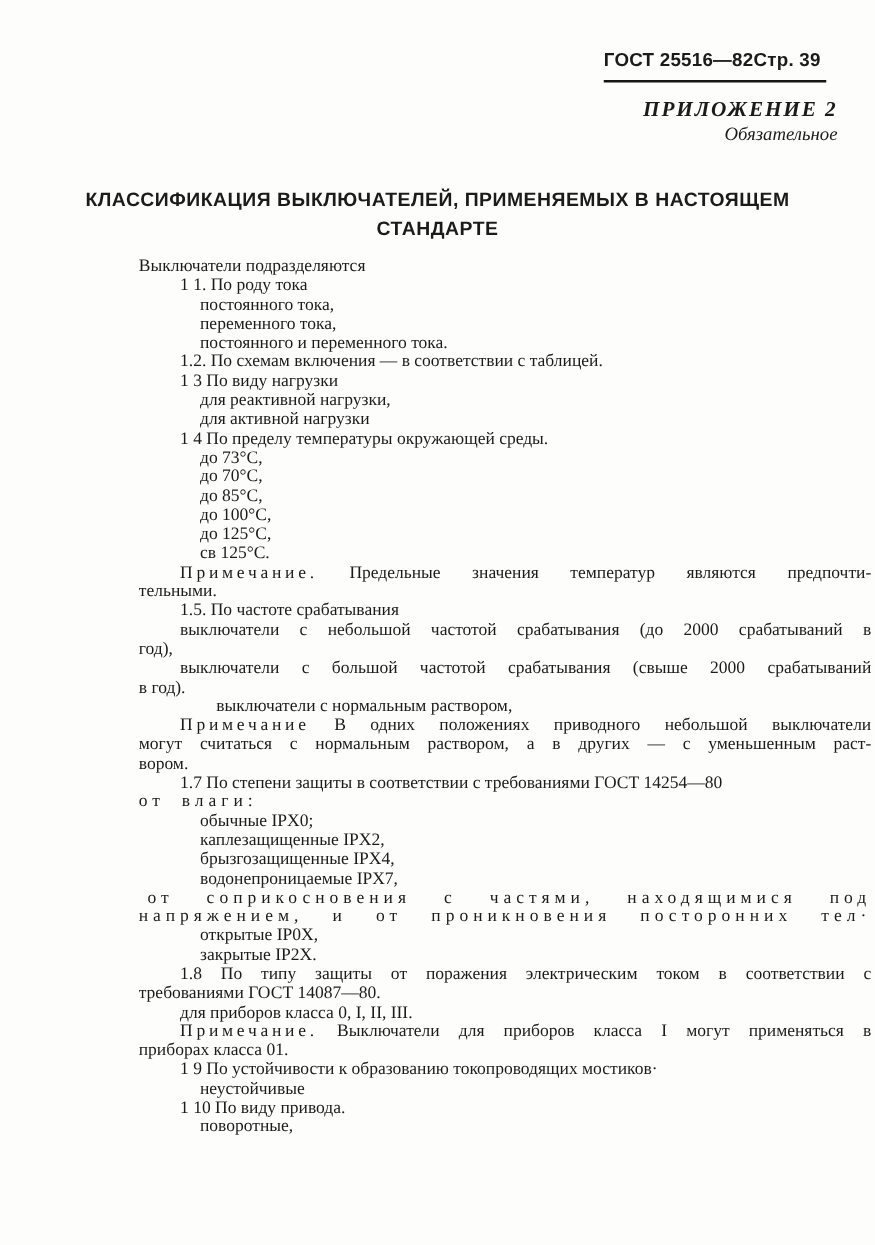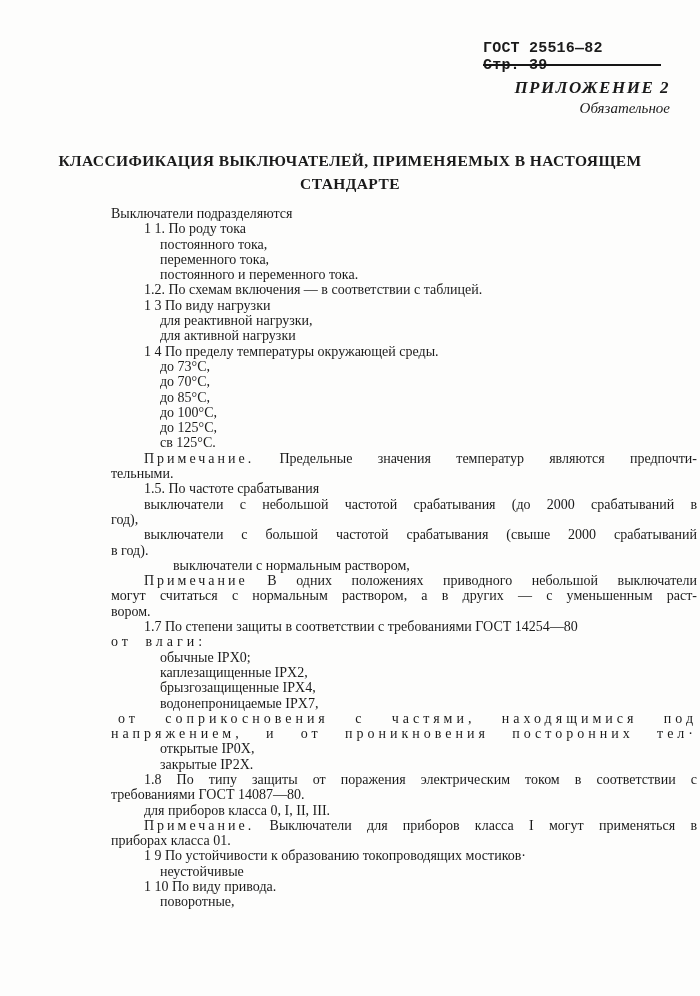--- a/index.html
+++ b/index.html
@@ -11,25 +11,24 @@
     margin: 0 auto;
     background: #fdfdfc;
     color: #1b1b1b;
     font-family: "Liberation Serif", serif;
     overflow: hidden;
   }
   
   .running-head {
     position: absolute;
     top: 40px; left: 483px; width: 178px;
-    display: flex; justify-content: flex-end; align-items: baseline;
-    font-family: Liberation Mono, monospace;
+    display: flex; justify-content: flex-start; align-items: baseline;
+    font-family: Liberation Sans, sans-serif;
     font-weight: bold; font-size: 15px; letter-spacing: 0.2px;
     white-space: nowrap;
-    flex-direction: column;
   }
   .header-rule {
     position: absolute;
     top: 64px; left: 483px; width: 178px; height: 2px;
     background: #161616;
   }
   
   .appendix {
     position: absolute;
     top: 78px; left: 448px; width: 222px;
@@ -41,21 +40,21 @@
   }
   .appendix-subtitle {
     font-style: italic; font-size: 15px; margin-top: 2px;
   }
   
   .doc-title {
     position: absolute;
     top: 149px; left: 0; width: 100%;
     margin: 0;
     text-align: center;
-    font-family: Liberation Serif, serif;
+    font-family: Liberation Sans, sans-serif;
     font-weight: bold; font-size: 15.5px; line-height: 23px;
     letter-spacing: 0.4px;
   }
   
   .body-text {
     position: absolute;
     top: 206px; left: 63px; width: 586px;
     font-size: 14px; line-height: 15.3px; margin-left: 48px;
   }
   .line { min-height: 15.3px; }

